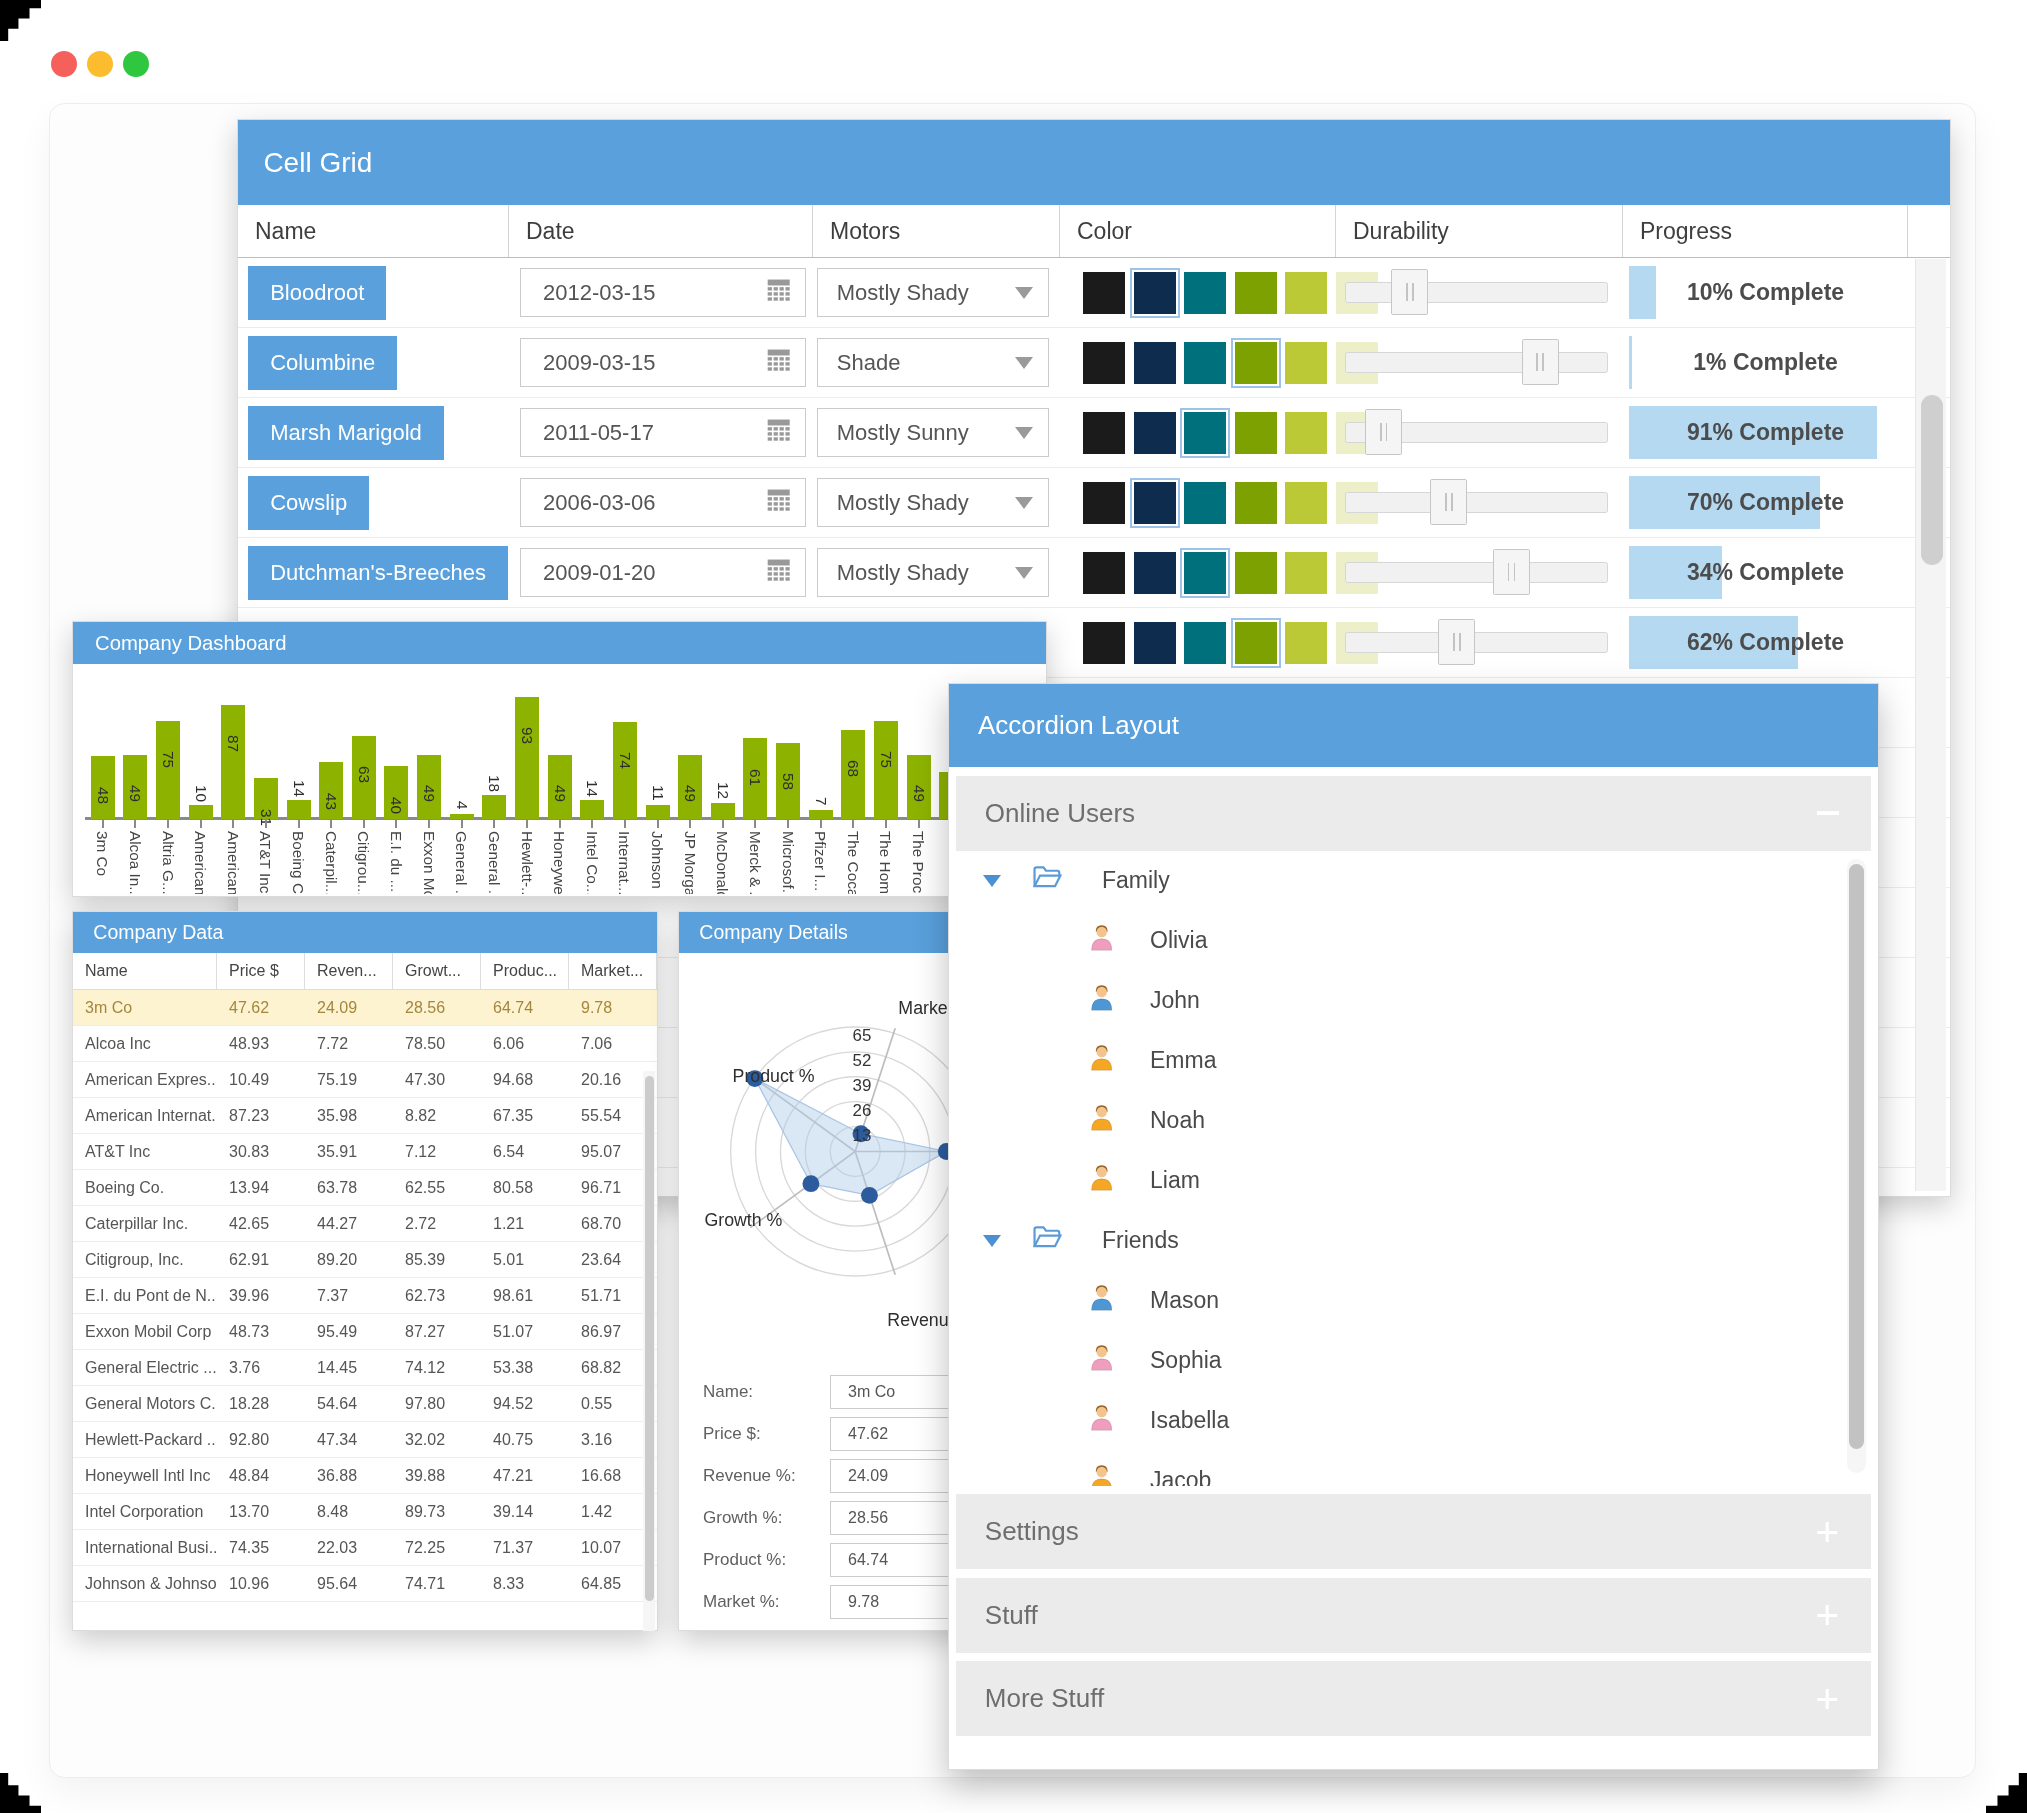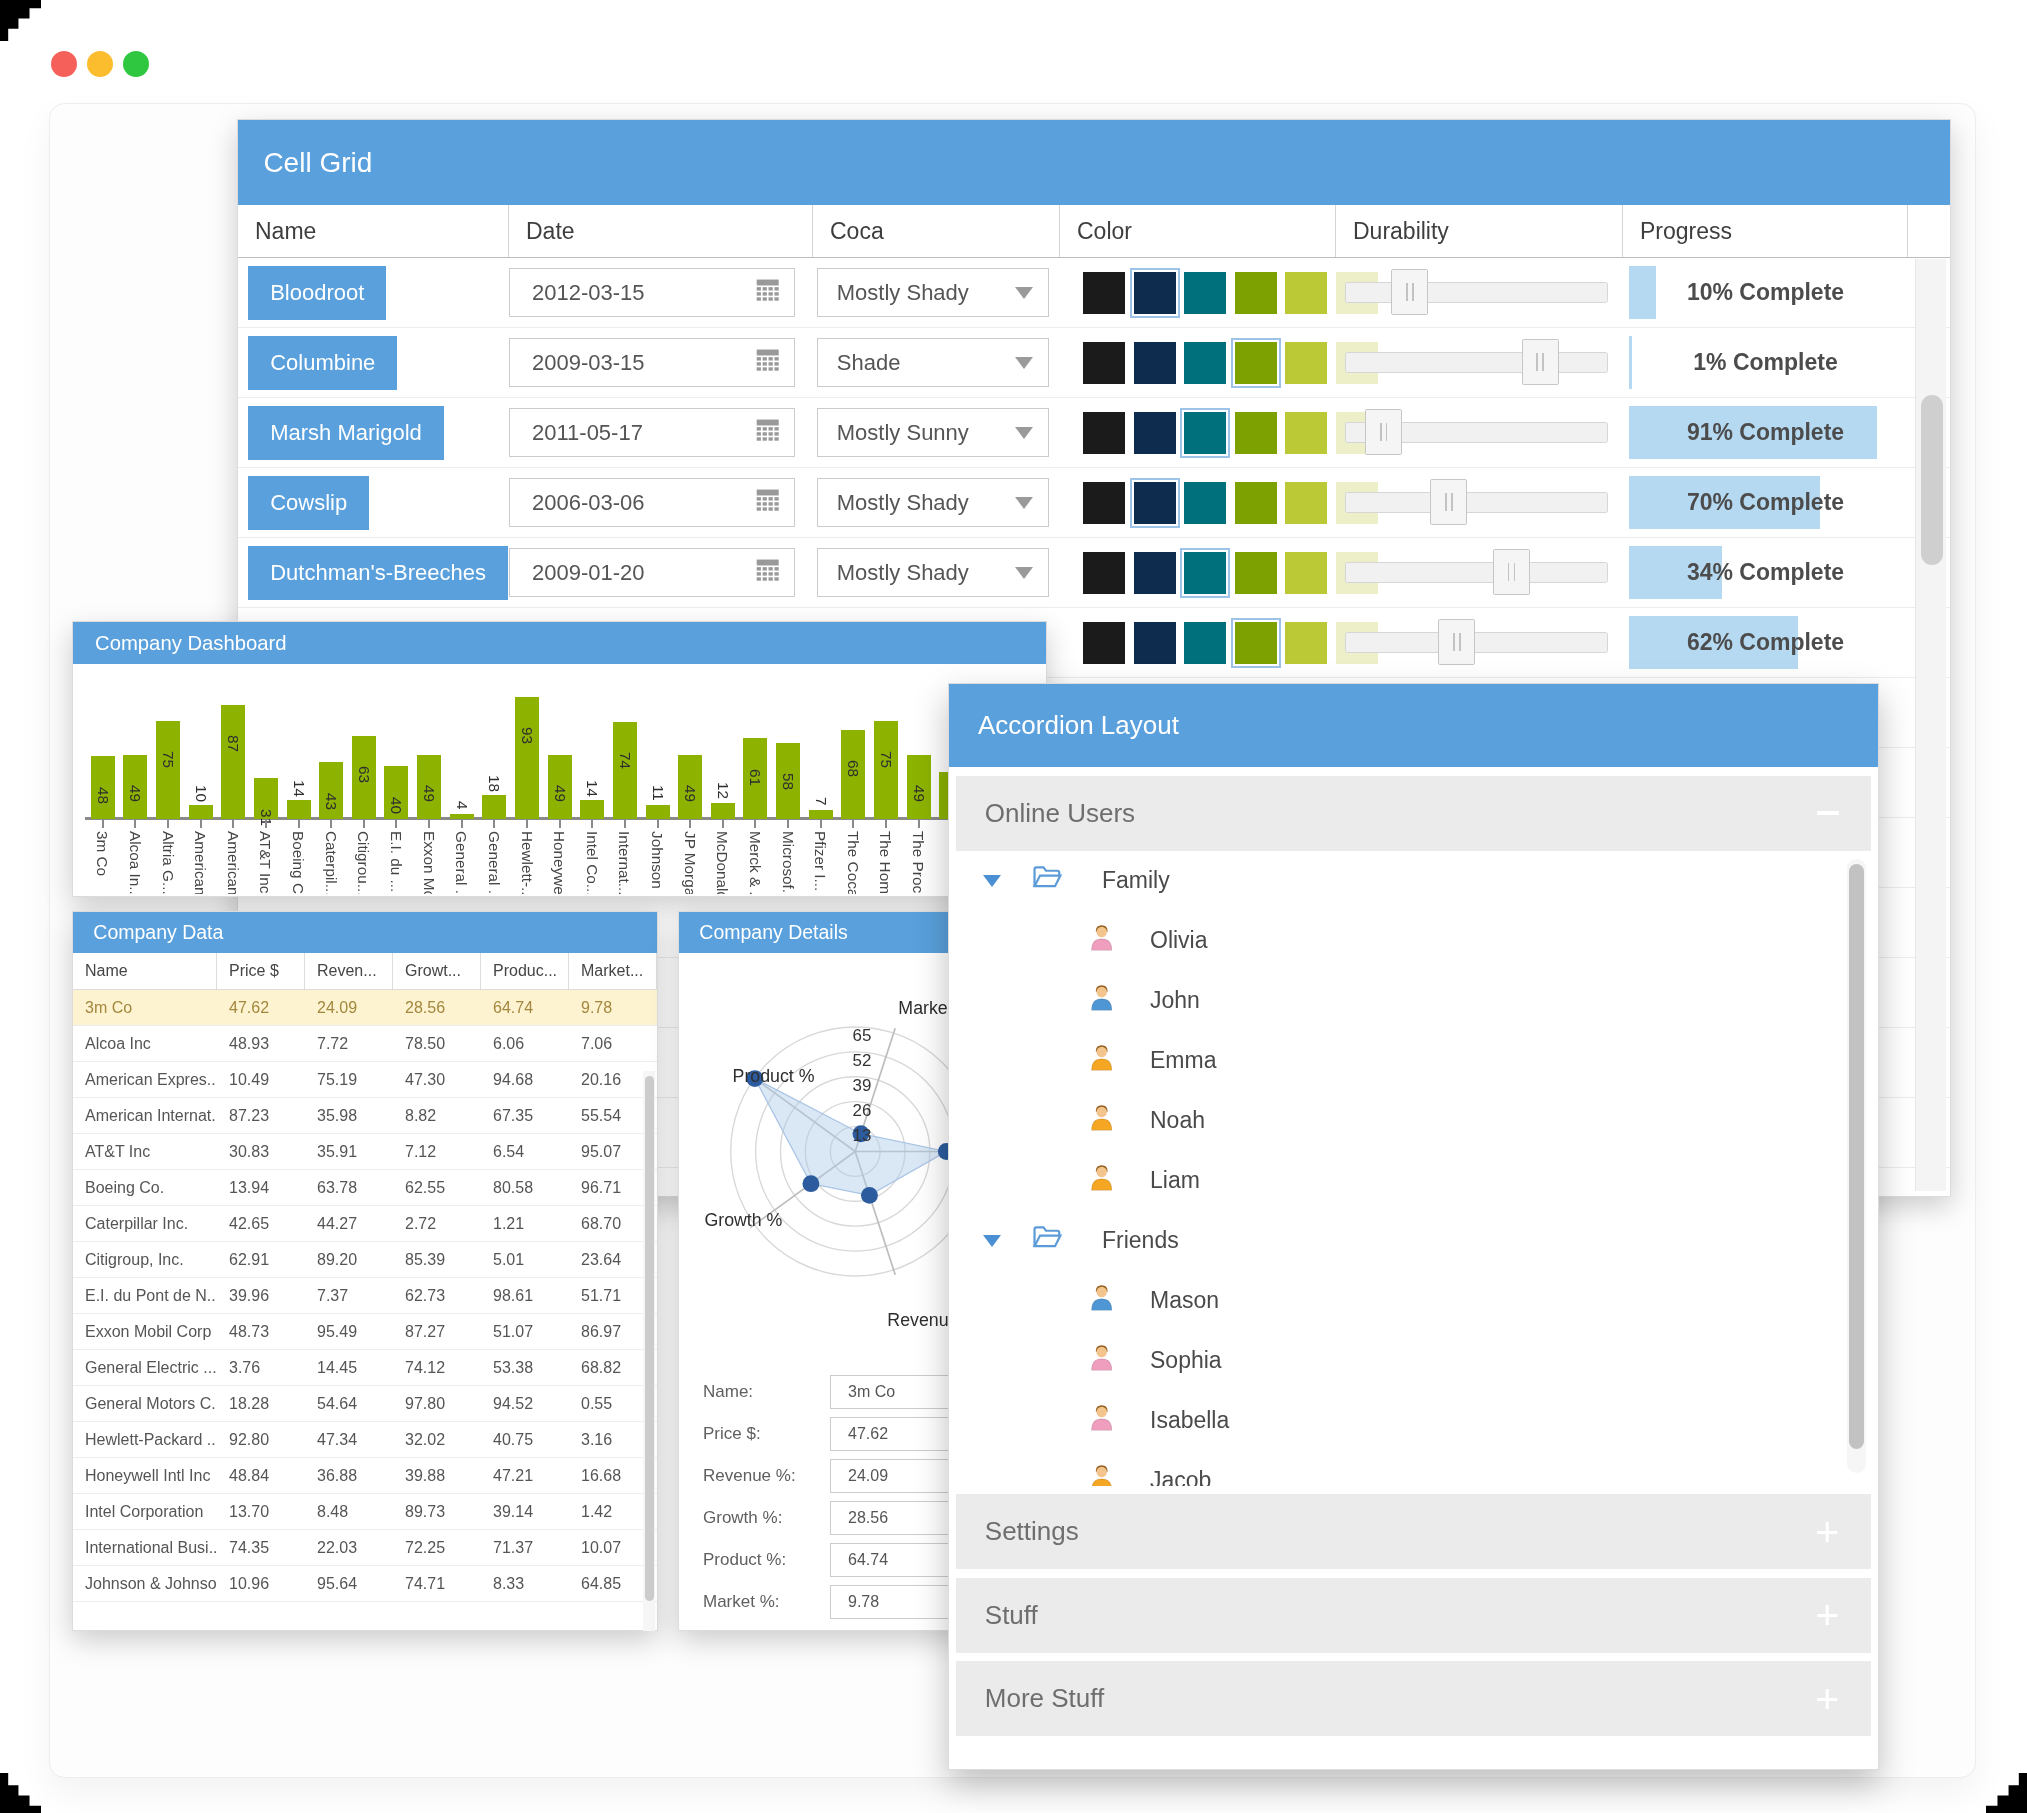--- a/index.html
+++ b/index.html
@@ -15,21 +15,21 @@
 
   
   #cell-grid { left:237px; top:119px; width:1714px; height:1078px; z-index:10; }
   #cell-grid .phead { height:85px; font-size:28px; padding-left:25.4px; }
   .cg-cols { display:flex; height:53px; border-bottom:1.7px solid #bdbdbd; }
   .cg-col { font-size:23px; color:#3e3e3e; padding-left:17px; display:flex; align-items:center; border-right:0.8px solid #d4d4d4; }
   .cg-body { position:relative; height:937px; overflow:hidden; }
   .cg-row { display:flex; height:70px; border-bottom:1.7px solid #ececec; position:relative; }
   .cg-cell { height:100%; display:flex; align-items:center; }
   .chip { background:#59a0dc; color:#fff; font-size:22px; height:54px; line-height:54px; padding:0 22px; align-self:flex-start; margin:7.6px 0 0 10.2px; white-space:nowrap; }
-  .datebox { margin-left:0; width:286px; height:49px; border:1.7px solid #cbcbcb; background:#fff; display:flex; align-items:center; justify-content:space-between; font-size:22px; color:#555; padding:0 13.6px 0 22px; }
+  .datebox { margin-left:11px; width:286px; height:49px; border:1.7px solid #cbcbcb; background:#fff; display:flex; align-items:center; justify-content:space-between; font-size:22px; color:#555; padding:0 13.6px 0 22px; }
   .lightbox { margin-left:4.2px; width:232px; height:49px; border:1.7px solid #cbcbcb; background:#fff; display:flex; align-items:center; justify-content:space-between; font-size:22px; color:#555; padding:0 15.3px 0 18.6px; }
   .caret { width:0; height:0; border-left:9.3px solid transparent; border-right:9.3px solid transparent; border-top:12px solid #9a9a9a; }
   .swatches { padding-left:23px; gap:8.5px; }
   .sw { width:42px; height:42px; flex:0 0 auto; }
   .sw.sel { outline:2.5px solid #9dc3e8; outline-offset:2.5px; }
   .sl-track { position:relative; margin-left:9.3px; width:263px; height:20.3px; background:#f1f1f1; border:1.7px solid #d6d6d6; border-radius:2.5px; }
   .sl-thumb { position:absolute; top:-14.4px; width:37px; height:46px; background:#f5f5f5; border:1.7px solid #c6c6c6; border-radius:1.7px; display:flex; align-items:center; justify-content:center; gap:4.2px; }
   .sl-thumb i { width:1.7px; height:18.6px; background:#c3c3c3; }
   .pwrap { position:relative; margin-left:6px; width:273px; height:53px; display:flex; align-items:center; justify-content:center; }
   .pfill { position:absolute; left:0; top:0; bottom:0; background:#b5d9f1; }
@@ -97,21 +97,21 @@
 
 <div class="app-card"></div>
 
 <div class="panel" id="cell-grid">
   <div class="phead">
     <span>Cell Grid</span>
   </div>
   <div class="cg-cols" id="cg-cols">
       <div class="cg-col" style="width: 271px;">Name</div>
       <div class="cg-col" style="width: 304px;">Date</div>
-      <div class="cg-col" style="width: 247px;">Coca</div>
+      <div class="cg-col" style="width: 247px;">Motors</div>
       <div class="cg-col" style="width: 276px;">Color</div>
       <div class="cg-col" style="width: 287px;">Durability</div>
       <div class="cg-col" style="width: 285px;">Progress</div>
     </div>
   <div class="cg-body" id="cg-body">
       <div class="cg-row">
         <div class="cg-cell" style="width: 271px;">
           <div class="chip">Bloodroot</div>
         </div>
         <div class="cg-cell" style="width: 304px;">

